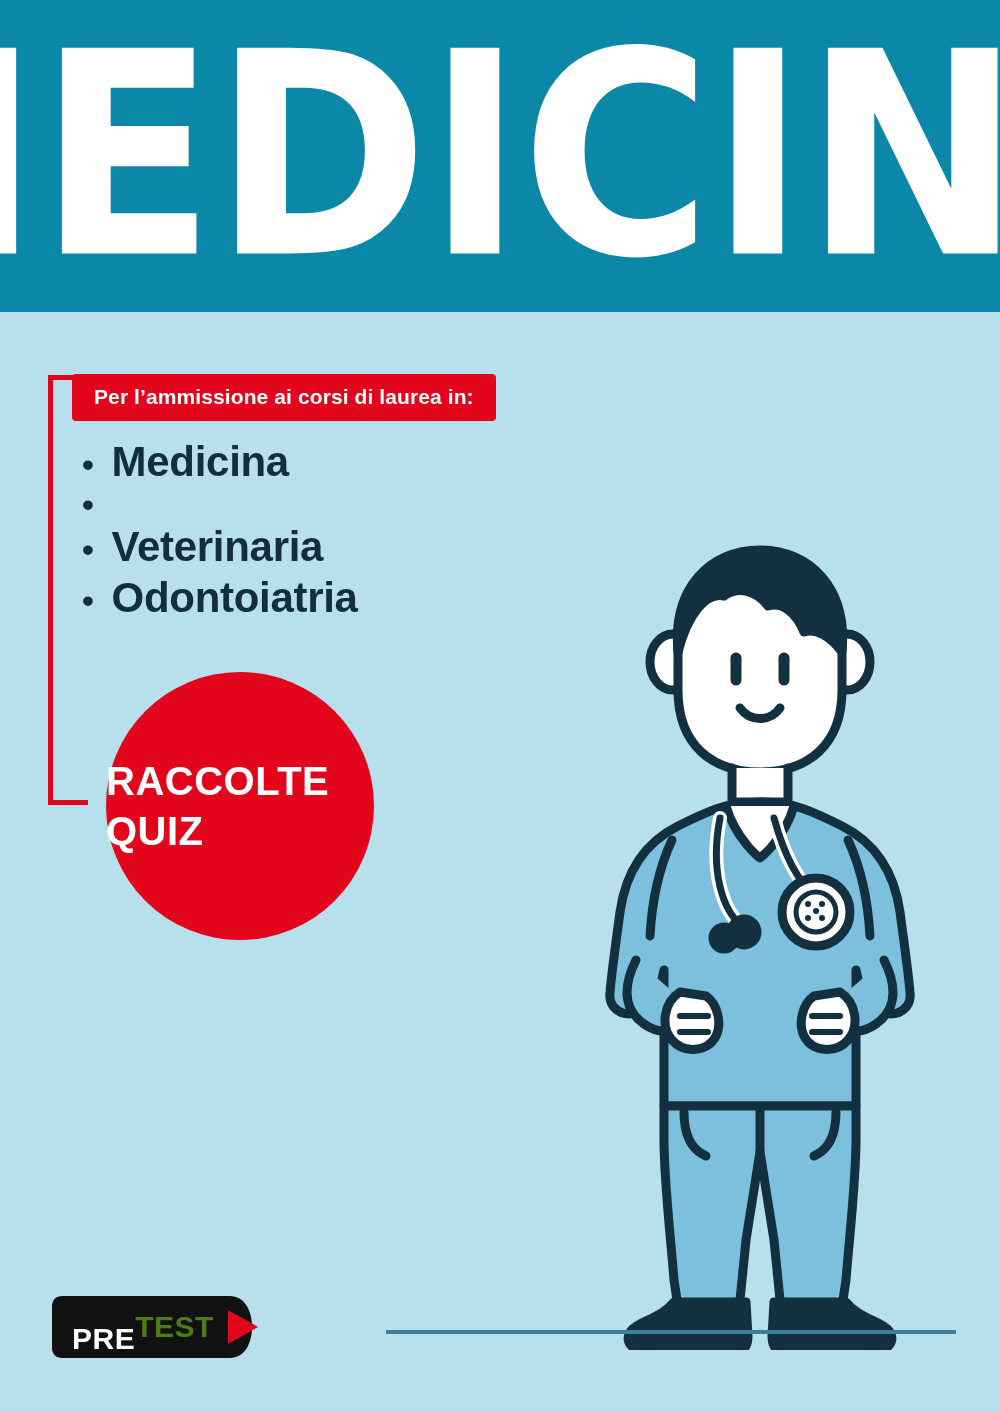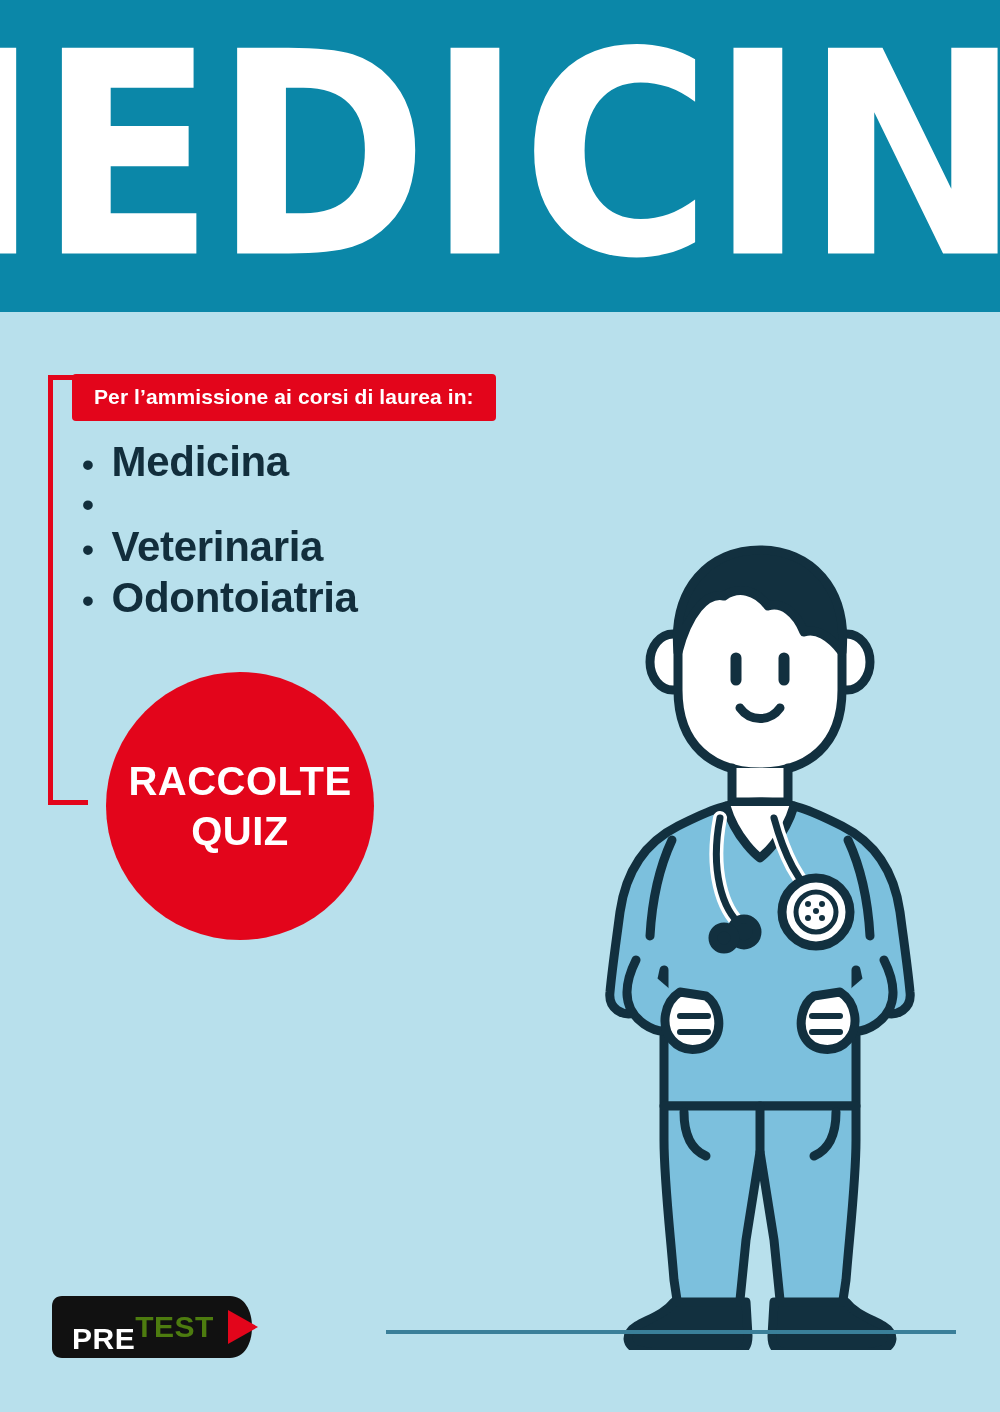--- a/index.html
+++ b/index.html
@@ -104,21 +104,21 @@
   .red-circle {
     position: absolute;
     left: 106px;
     top: 672px;
     width: 268px;
     height: 268px;
     border-radius: 50%;
     background: #e3051b;
     display: flex;
     flex-direction: column;
-    align-items: center;
+    align-items: flex-start;
     justify-content: center;
     color: #ffffff;
     font-weight: bold;
     font-size: 40px;
     line-height: 1.25;
     letter-spacing: 0.5px;
   }
 
   
   .doctor {

